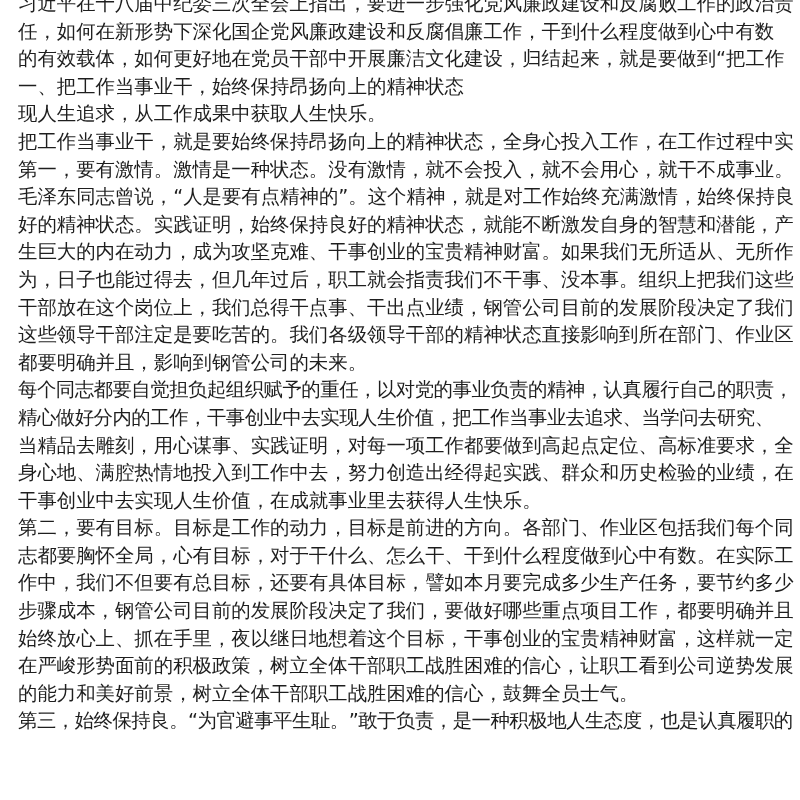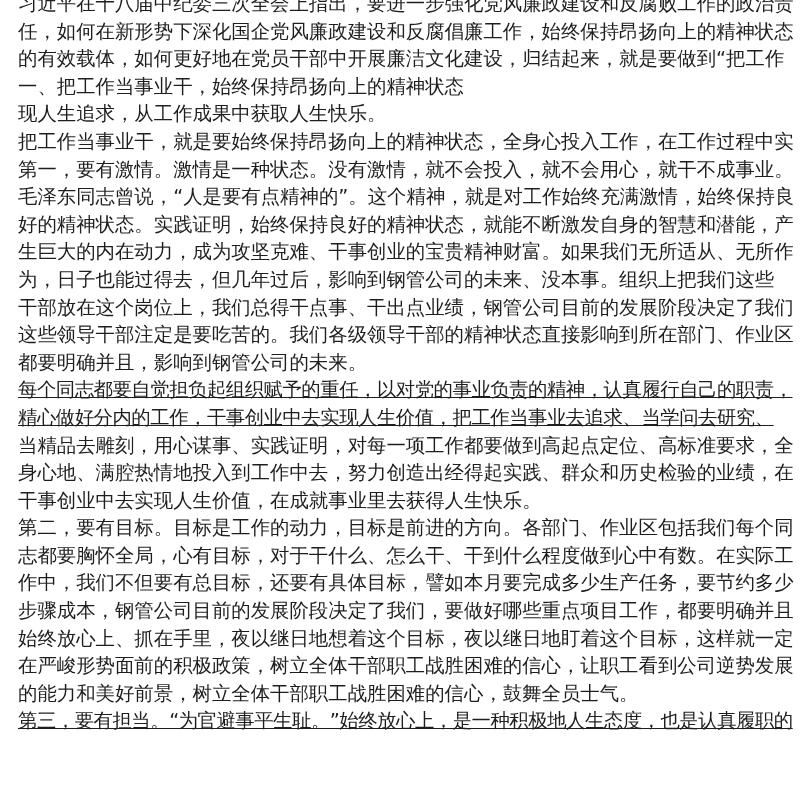--- a/index.html
+++ b/index.html
@@ -22,47 +22,46 @@
     line-height: 27.6px;
     color: #1e1e1e;
     white-space: nowrap;
     letter-spacing: 0;
     font-weight: 400;
     text-rendering: optimizeLegibility;
   }
   
   .doc-line.tight {
     letter-spacing: -0.5px;
-    text-decoration: underline;
   }
 </style>
 </head>
 <body>
 
 <div class="doc-page">
   <div class="doc-line">习近平在十八届中纪委三次全会上指出，要进一步强化党风廉政建设和反腐败工作的政治责</div>
-  <div class="doc-line">任，如何在新形势下深化国企党风廉政建设和反腐倡廉工作，始终保持昂扬向上的精神状态</div>
+  <div class="doc-line">任，如何在新形势下深化国企党风廉政建设和反腐倡廉工作，干到什么程度做到心中有数</div>
   <div class="doc-line">的有效载体，如何更好地在党员干部中开展廉洁文化建设，归结起来，就是要做到“把工作</div>
   <div class="doc-line">一、把工作当事业干，始终保持昂扬向上的精神状态</div>
   <div class="doc-line">现人生追求，从工作成果中获取人生快乐。</div>
   <div class="doc-line">把工作当事业干，就是要始终保持昂扬向上的精神状态，全身心投入工作，在工作过程中实</div>
   <div class="doc-line">第一，要有激情。激情是一种状态。没有激情，就不会投入，就不会用心，就干不成事业。</div>
   <div class="doc-line">毛泽东同志曾说，“人是要有点精神的”。这个精神，就是对工作始终充满激情，始终保持良</div>
   <div class="doc-line">好的精神状态。实践证明，始终保持良好的精神状态，就能不断激发自身的智慧和潜能，产</div>
   <div class="doc-line">生巨大的内在动力，成为攻坚克难、干事创业的宝贵精神财富。如果我们无所适从、无所作</div>
-  <div class="doc-line">为，日子也能过得去，但几年过后，影响到钢管公司的未来、没本事。组织上把我们这些</div>
+  <div class="doc-line">为，日子也能过得去，但几年过后，职工就会指责我们不干事、没本事。组织上把我们这些</div>
   <div class="doc-line">干部放在这个岗位上，我们总得干点事、干出点业绩，钢管公司目前的发展阶段决定了我们</div>
   <div class="doc-line">这些领导干部注定是要吃苦的。我们各级领导干部的精神状态直接影响到所在部门、作业区</div>
   <div class="doc-line">都要明确并且，影响到钢管公司的未来。</div>
   <div class="doc-line tight">每个同志都要自觉担负起组织赋予的重任，以对党的事业负责的精神，认真履行自己的职责，</div>
   <div class="doc-line tight">精心做好分内的工作，干事创业中去实现人生价值，把工作当事业去追求、当学问去研究、</div>
   <div class="doc-line">当精品去雕刻，用心谋事、实践证明，对每一项工作都要做到高起点定位、高标准要求，全</div>
   <div class="doc-line">身心地、满腔热情地投入到工作中去，努力创造出经得起实践、群众和历史检验的业绩，在</div>
   <div class="doc-line">干事创业中去实现人生价值，在成就事业里去获得人生快乐。</div>
   <div class="doc-line">第二，要有目标。目标是工作的动力，目标是前进的方向。各部门、作业区包括我们每个同</div>
   <div class="doc-line">志都要胸怀全局，心有目标，对于干什么、怎么干、干到什么程度做到心中有数。在实际工</div>
   <div class="doc-line">作中，我们不但要有总目标，还要有具体目标，譬如本月要完成多少生产任务，要节约多少</div>
   <div class="doc-line">步骤成本，钢管公司目前的发展阶段决定了我们，要做好哪些重点项目工作，都要明确并且</div>
-  <div class="doc-line">始终放心上、抓在手里，夜以继日地想着这个目标，夜以继日地盯着这个目标，这样就一定</div>
+  <div class="doc-line">始终放心上、抓在手里，夜以继日地想着这个目标，干事创业的宝贵精神财富，这样就一定</div>
   <div class="doc-line">在严峻形势面前的积极政策，树立全体干部职工战胜困难的信心，让职工看到公司逆势发展</div>
   <div class="doc-line">的能力和美好前景，树立全体干部职工战胜困难的信心，鼓舞全员士气。</div>
-  <div class="doc-line tight">第三，要有担当。“为官避事平生耻。”始终放心上，是一种积极地人生态度，也是认真履职的</div>
+  <div class="doc-line tight">第三，始终保持良。“为官避事平生耻。”敢于负责，是一种积极地人生态度，也是认真履职的</div>
 </div>
 
 </body></html>

